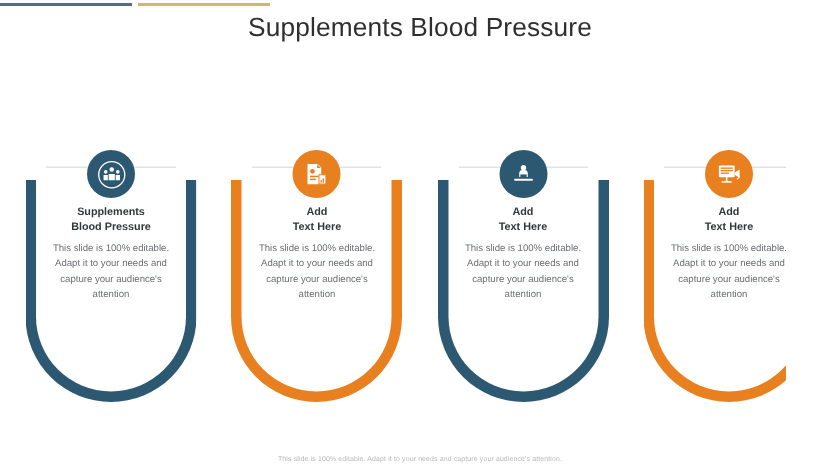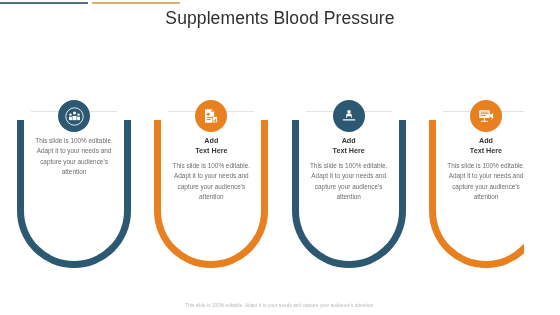--- a/index.html
+++ b/index.html
@@ -145,20 +145,22 @@
           <circle cx="12" cy="12" r="11" fill="none" stroke="#ffffff" stroke-width="1.1"></circle>
           <circle cx="12" cy="7.6" r="1.9"></circle>
           <path d="M9.4 11.4h5.2v5.2H9.4z"></path>
           <circle cx="6.9" cy="9.6" r="1.5"></circle>
           <path d="M5.1 12.2h3.6v4.4H5.1z"></path>
           <circle cx="17.1" cy="9.6" r="1.5"></circle>
           <path d="M15.3 12.2h3.6v4.4h-3.6z"></path>
         </svg>
       </div>
       <div class="textwrap">
+        <p class="heading">Supplements
+Blood Pressure</p>
         <p class="bodytext">This slide is 100% editable. Adapt it to your needs and capture your audience's attention</p>
       </div>
     </div>
 
     <div class="card orange">
       <div class="ushape"></div>
       <div class="frame"></div>
       <div class="inner"></div>
       <div class="badge">
         <svg width="18" height="18" viewBox="0 0 24 24" fill="#ffffff" aria-hidden="true">

